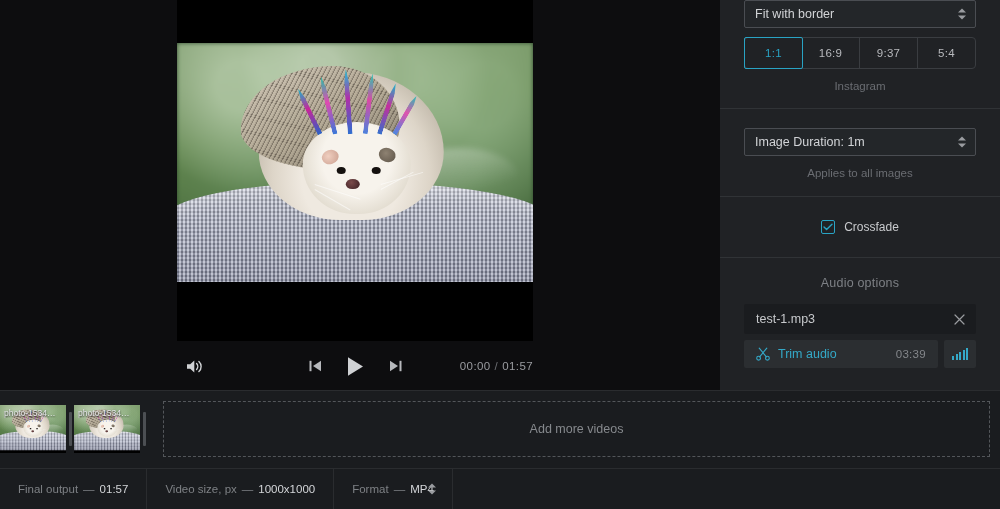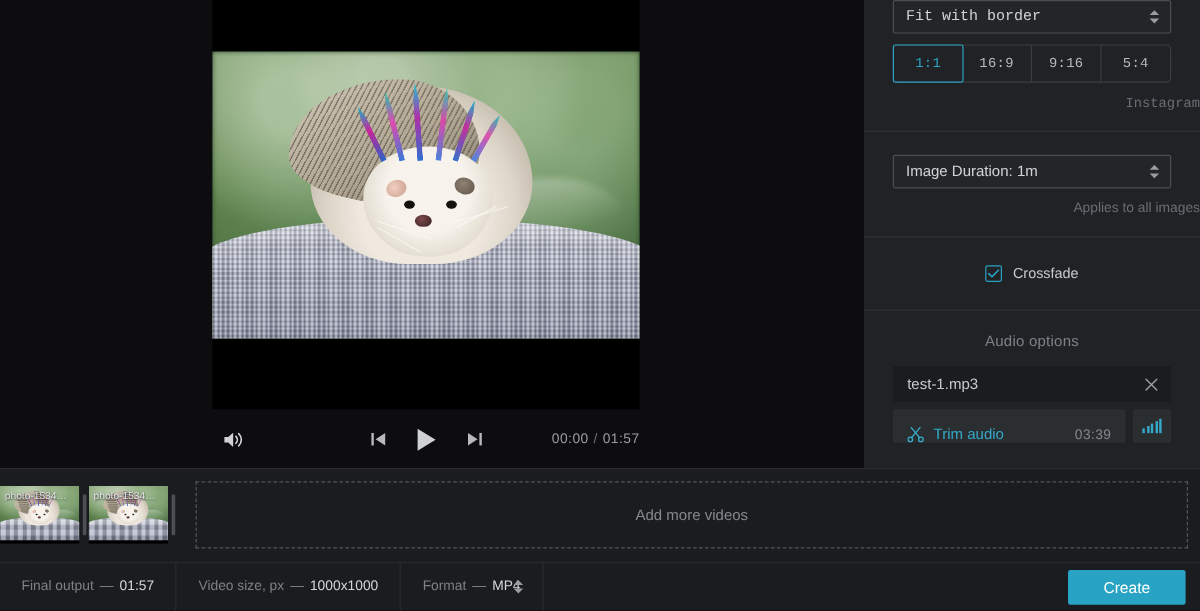--- a/index.html
+++ b/index.html
@@ -122,40 +122,40 @@
   .spinner i.dn { border-top: 4px solid #9a9ca0; }
 
   .ratio-row { margin: 9px 24px 0; display: flex; height: 32px; border: 1px solid #3a3d41; border-radius: 4px; }
   .ratio {
     flex: 1; display: flex; align-items: center; justify-content: center;
     font-size: 11.5px; color: #b8babe; cursor: pointer; border-right: 1px solid #3a3d41;
     letter-spacing: .3px;
   }
   .ratio:last-child { border-right: none; }
   .ratio.active { color: #29a3c4; border: 1px solid #29a3c4; margin: -1px; border-radius: 2px; }
-  .hint { text-align: right; font-size: 11.5px; color: #6a6d72; margin-top: 11px; }
+  .hint { text-align: center; font-size: 11.5px; color: #6a6d72; margin-top: 11px; }
 
   .chk-row { display: flex; align-items: center; justify-content: center; gap: 9px; height: 60px; }
   .chk { width: 14px; height: 14px; border: 1px solid #29a3c4; border-radius: 2px;
          display: flex; align-items: center; justify-content: center; cursor: pointer; }
   .chk svg { display: block; }
   .chk-label { font-size: 12px; color: #c9cbce; }
 
   .audio-title { text-align: center; font-size: 12.5px; color: #7d8085; padding-top: 18px; letter-spacing: .2px; }
   .audio-file {
     margin: 14px 24px 0; height: 30px; background: #1a1c1f; border-radius: 2px;
     display: flex; align-items: center; padding: 0 12px; position: relative;
   }
   .audio-file .fname { font-size: 12.5px; color: #c7c9cc; }
   .x-btn { position: absolute; right: 8px; top: 50%; transform: translateY(-50%);
            width: 18px; height: 18px; cursor: pointer; display:flex; align-items:center; justify-content:center; }
   .audio-actions { margin: 6px 24px 0; display: flex; gap: 6px; }
   .trim {
     flex: 1; height: 28px; background: #2b2e31; border-radius: 2px; display: flex;
-    align-items: flex-end; padding: 0 12px; gap: 8px; cursor: pointer;
+    align-items: center; padding: 0 12px; gap: 8px; cursor: pointer;
   }
   .trim .tlabel { font-size: 12.5px; color: #34a9c8; }
   .trim .tdur { margin-left: auto; font-size: 11.5px; color: #84878b; letter-spacing: .3px; }
   .eq-btn { width: 32px; height: 28px; background: #2b2e31; border-radius: 2px;
             display: flex; align-items: flex-end; justify-content: center; gap: 1.5px;
             padding-bottom: 8px; cursor: pointer; }
   .eq-btn span { width: 2px; background: #34a9c8; display:block; }
 
   
   .timeline {
@@ -261,33 +261,33 @@
       <div class="time">
         <span class="cur">00:00</span>
         <span class="sep">/</span>
         <span class="tot">01:57</span>
       </div>
     </div>
   </div>
 
   <div class="side-panel">
 
-    <div class="sp-section" style="padding-top:0;font-family:Liberation Mono, monospace;">
+    <div class="sp-section" style="padding-top:0;">
       <div style="height:0"></div>
       <div class="select-box" style="margin-top:0;">
         <span>Fit with border</span>
         <span class="spinner">
           <i class="up"></i>
             <i class="dn"></i>
         </span>
       </div>
       <div class="ratio-row">
         <div class="ratio active">1:1</div>
         <div class="ratio">16:9</div>
-        <div class="ratio">9:16</div>
+        <div class="ratio">9:37</div>
         <div class="ratio">5:4</div>
       </div>
       <div class="hint">Instagram</div>
       <div style="height:16px"></div>
     </div>
 
     <div class="sp-divider"></div>
 
     <div class="sp-section" style="padding-top:19px;">
       <div class="select-box">
@@ -442,15 +442,14 @@
     </div>
     <div class="stat" style="position:relative;">
       <span>Format</span>
       <span class="dash">—</span>
       <span class="val">MP4</span>
       <span class="spinner" style="right:16px;">
         <i class="up"></i>
           <i class="dn"></i>
       </span>
     </div>
-    <button class="create-btn">Create</button>
   </div>
 </div>
 
 </body></html>

